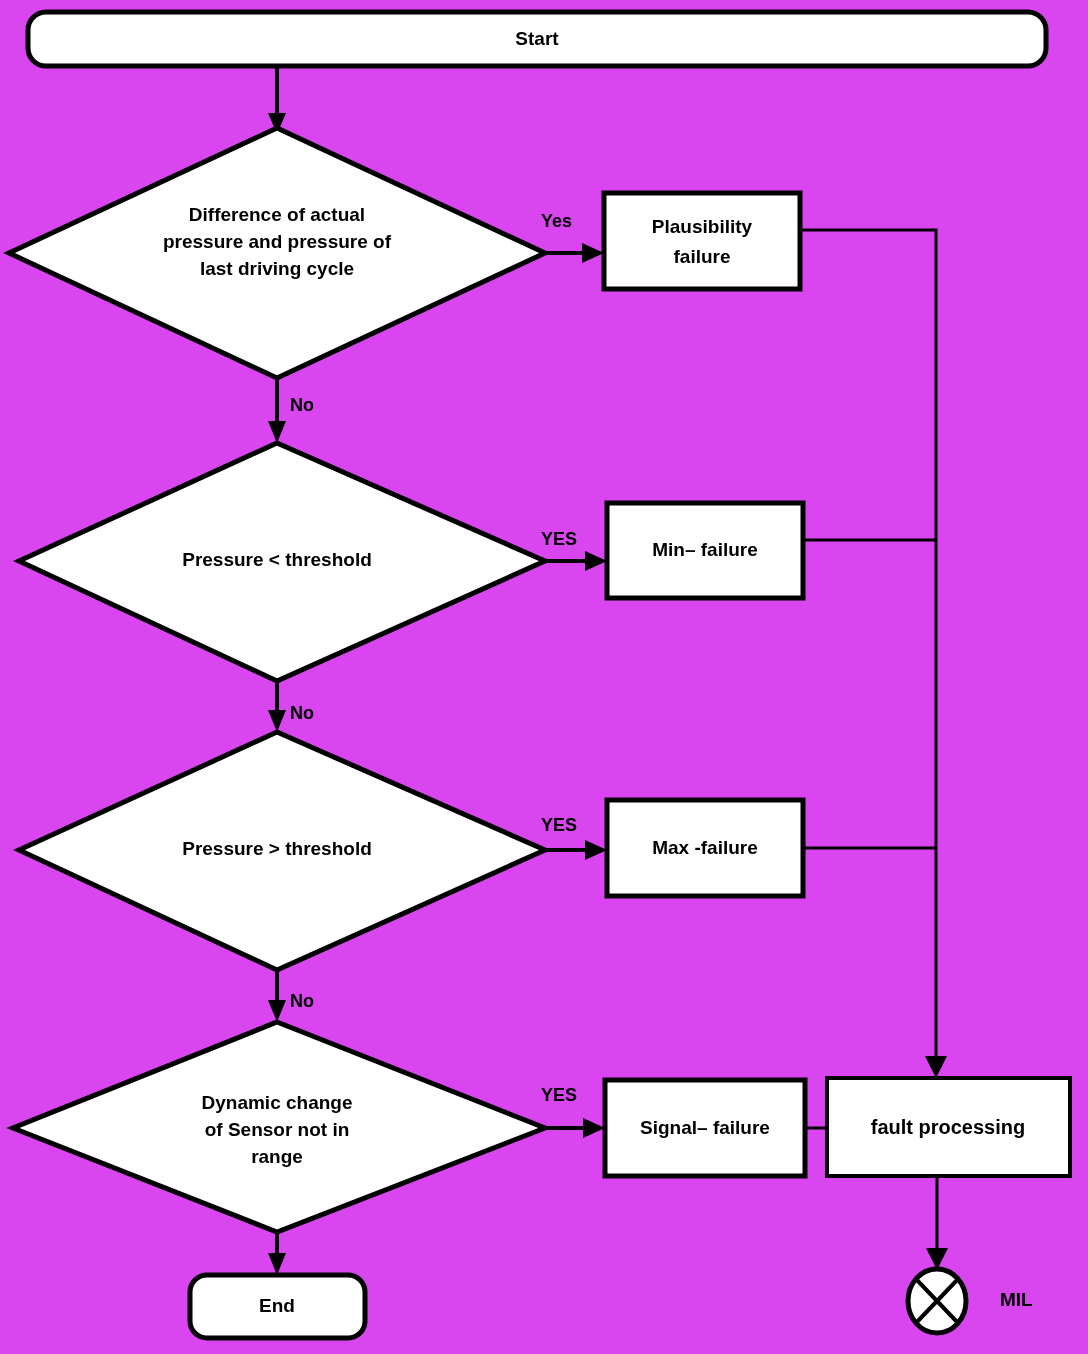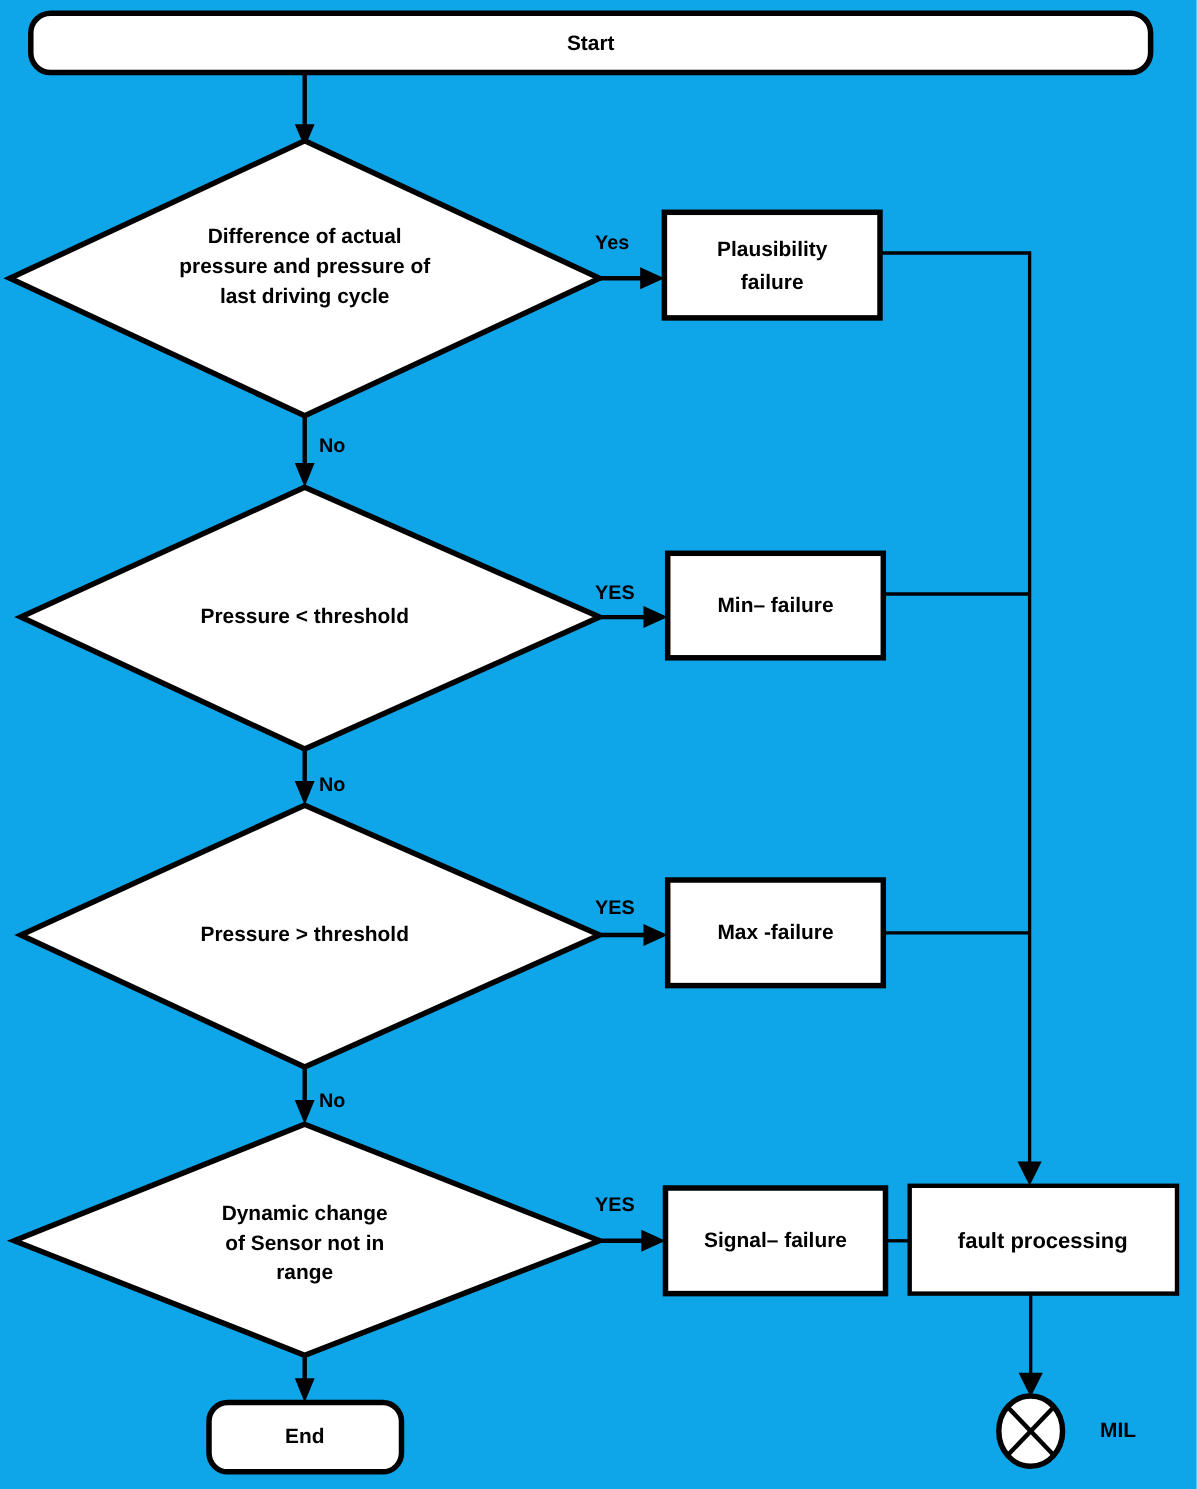--- a/index.html
+++ b/index.html
@@ -11,21 +11,21 @@
   body {
     width: 1088px;
     height: 1354px;
     font-family: "Liberation Sans", sans-serif;
     overflow: hidden;
   }
   #flowchart-root {
     position: relative;
     width: 1088px;
     height: 1354px;
-    background: #0ea5e9;
+    background: #d946ef;
   }
   svg#flow-svg {
     display: block;
     width: 1088px;
     height: 1354px;
   }
   .shape-stroke {
     fill: #ffffff;
     stroke: #000000;
     stroke-width: 5;

